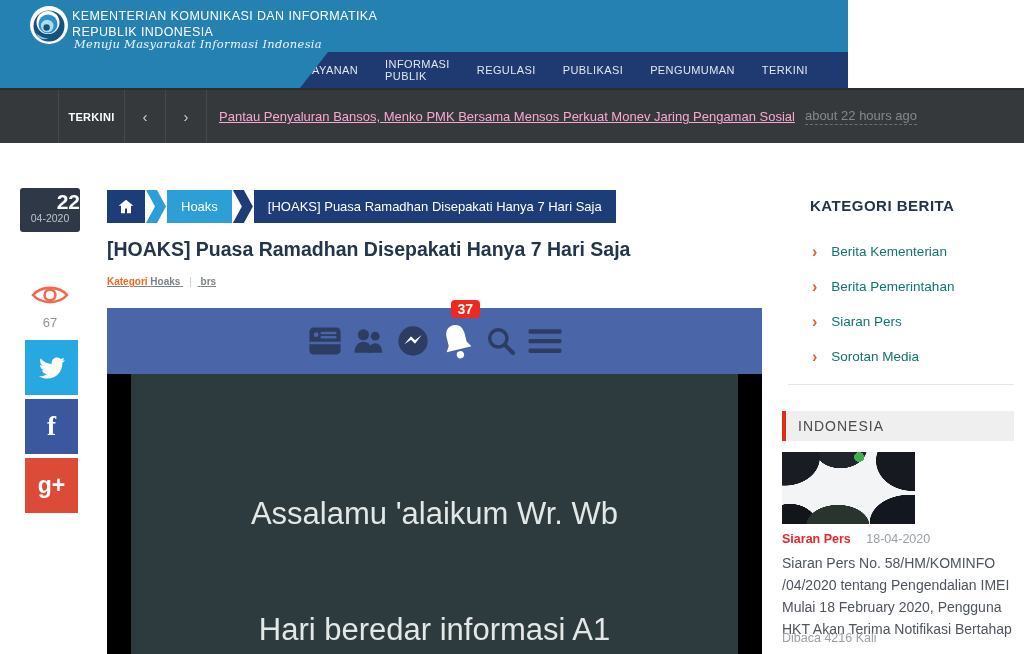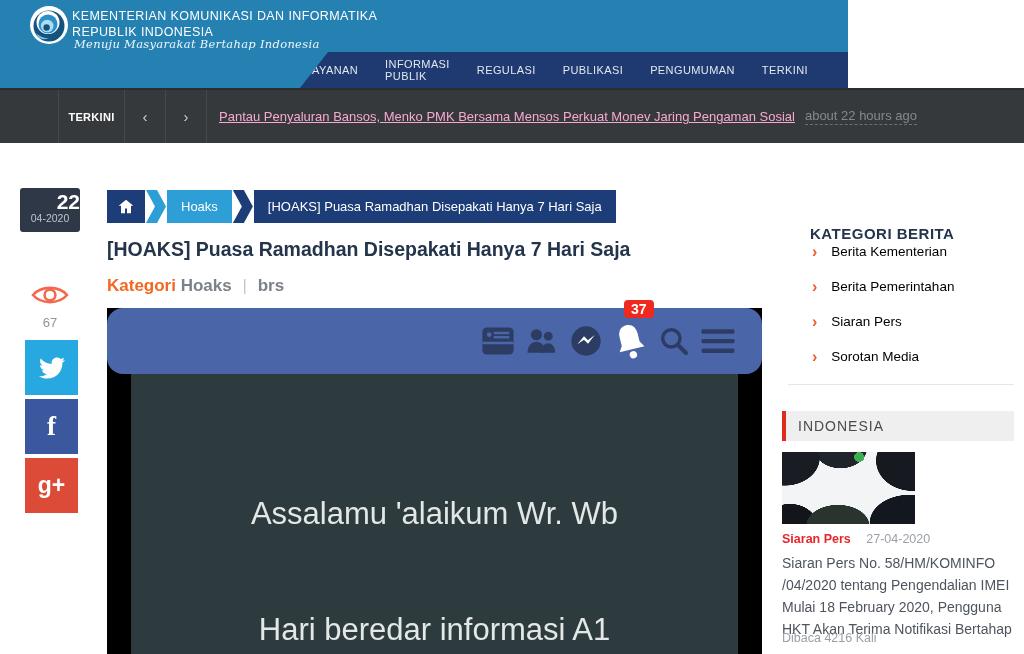--- a/index.html
+++ b/index.html
@@ -49,41 +49,41 @@
   .crumb-home { width:38px; background:#1c3d77; display:flex; align-items:center; justify-content:center; cursor:pointer; }
   .crumb-arrow { width:20px; margin:0 1px; }
   .crumb-arrow.lb { background:#2d9fd6; clip-path:polygon(0 0,55% 0,100% 50%,55% 100%,0 100%,45% 50%); }
   .crumb-arrow.nv { background:#1c3d77; clip-path:polygon(0 0,55% 0,100% 50%,55% 100%,0 100%,45% 50%); }
   .crumb-seg { display:flex; align-items:center; padding:0 14px; color:#fff; font-size:13px; cursor:pointer; }
   .crumb-cat { background:#2d9fd6; }
   .crumb-cur { background:#1c3d77; }
 
   
   .art-title { position:absolute; left:107px; top:238px; width:660px; font-size:19.5px; font-weight:bold; color:#24344a; }
-  .art-meta { position:absolute; left:107px; top:276px; font-size:17px; font-weight:bold; color:#7c8289; }
+  .art-meta { position:absolute; left:107px; top:276px; font-size:10px; font-weight:bold; color:#7c8289;text-decoration:underline; }
   .art-meta .k { color:#f26822; }
   .art-meta .sep { color:#c5c8cc; font-weight:normal; padding:0 6px; }
 
   .art-image { position:absolute; left:107px; top:308px; width:655px; height:346px; background:#000; }
   .fb-bar { position:absolute; left:0; top:0; width:655px; height:66px; background:#4a66a8;
-            display:flex; align-items:center; justify-content:flex-end; padding:0 22px;border-radius:16px; }
+            display:flex; align-items:center; justify-content:center; padding:0 30px; }
   .fb-ic { position:relative; width:44px; display:flex; justify-content:center; }
   .fb-badge { position:absolute; top:-22px; left:16px; background:#ef291d; color:#fff; font-size:14px; font-weight:bold;
               padding:1px 7px; border-radius:4px; }
   .img-body { position:absolute; left:24px; right:24px; top:66px; bottom:0; background:#2d3b3e; }
   .img-line { position:absolute; width:100%; text-align:center; color:#e3e8e6; font-size:31px; }
   .img-line.l1 { top:122px; }
   .img-line.l2 { top:238px; }
 
   
-  .sb-head { position:absolute; left:810px; top:197px; font-size:15px; font-weight:bold; color:#24344a; letter-spacing:.5px;margin-top:28px; }
+  .sb-head { position:absolute; left:810px; top:197px; font-size:15px; font-weight:bold; color:#24344a; letter-spacing:.5px; }
   .sb-list { position:absolute; left:812px; top:234px; list-style:none; }
   .sb-list li { height:35px; display:flex; align-items:center; cursor:pointer; }
   .sb-chev { color:#f15a29; font-weight:bold; font-size:16px; margin-right:14px; line-height:1; }
-  .sb-item-label { color:#000000; font-size:13.5px; }
+  .sb-item-label { color:#0f766e; font-size:13.5px; }
   .sb-divider { position:absolute; left:788px; top:384px; width:226px; height:1px; background:#e4e6e8; }
 
   .pop-head { position:absolute; left:782px; top:411px; width:232px; height:30px; background:#efefef; border-left:4px solid #e02b20;
               display:flex; align-items:center; padding-left:12px; font-size:14px; color:#4b4b4b; letter-spacing:1px; }
   .pop-img { position:absolute; left:782px; top:452px; width:133px; height:72px; cursor:pointer;
     background:
       radial-gradient(circle 5px at 58% 7%, #3fae52 0 100%, transparent 101%),
       radial-gradient(ellipse 52px 34px at 42% 102%, #2a342f 0 60%, transparent 61%),
       radial-gradient(ellipse 46px 38px at 6% 104%, #12161b 0 60%, transparent 61%),
       radial-gradient(ellipse 58px 46px at 2% 8%, #191d23 0 60%, transparent 61%),
@@ -109,21 +109,21 @@
       <circle cx="18" cy="16.5" r="11.5" fill="#ffffff"></circle>
       <circle cx="18" cy="18" r="9.5" fill="#2d8ec8"></circle>
       <circle cx="17.2" cy="20" r="6.3" fill="#a8ddf2"></circle>
       <circle cx="16.6" cy="21.5" r="3.2" fill="#15527e"></circle>
       <path d="M6 27 q6 6 13 5 q-9 4 -13 -5 Z" fill="#7fc4e8"></path>
     </svg>
     <div class="ministry">
       <div class="l1">KEMENTERIAN KOMUNIKASI DAN INFORMATIKA</div>
       <div class="l2">REPUBLIK INDONESIA</div>
     </div>
-    <div class="tagline">Menuju Masyarakat Bertahap Indonesia</div>
+    <div class="tagline">Menuju Masyarakat Informasi Indonesia</div>
     <nav class="mainnav">
       <a href="#">BERANDA</a>
       <a href="#">BERITA</a>
       <a href="#">PROFIL</a>
       <a href="#">LAYANAN</a>
       <a href="#">INFORMASI PUBLIK</a>
       <a href="#">REGULASI</a>
       <a href="#">PUBLIKASI</a>
       <a href="#">PENGUMUMAN</a>
       <a href="#">TERKINI</a>
@@ -255,18 +255,18 @@
       <span class="sb-chev">›</span>
       <span class="sb-item-label">Sorotan Media</span>
     </li>
   </ul>
   <div class="sb-divider"></div>
 
   <div class="pop-head">INDONESIA</div>
   <div class="pop-img"></div>
   <div class="pop-meta">
     <span class="cat">Siaran Pers</span>
-    <span class="date">27-04-2020</span>
+    <span class="date">18-04-2020</span>
   </div>
   <div class="pop-title">Siaran Pers No. 58/HM/KOMINFO /04/2020 tentang Pengendalian IMEI Mulai 18 February 2020, Pengguna HKT Akan Terima Notifikasi Bertahap</div>
   <div class="pop-reads">Dibaca 4216 Kali</div>
 
 </div>
 
 </body></html>

